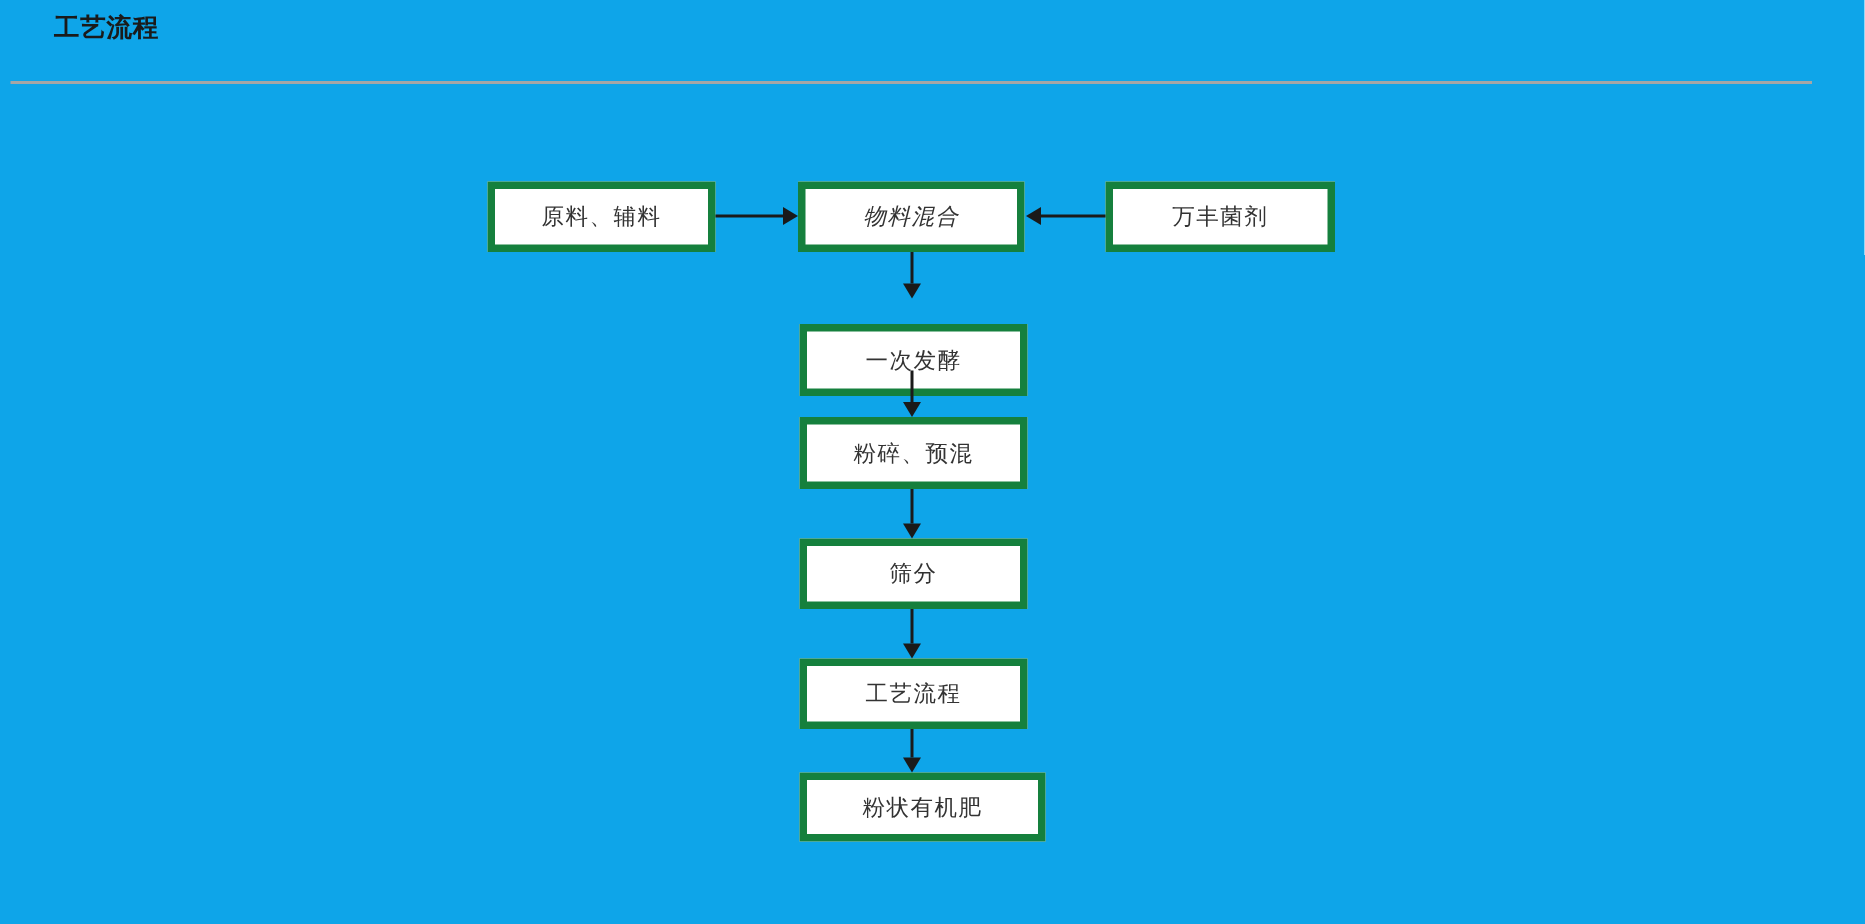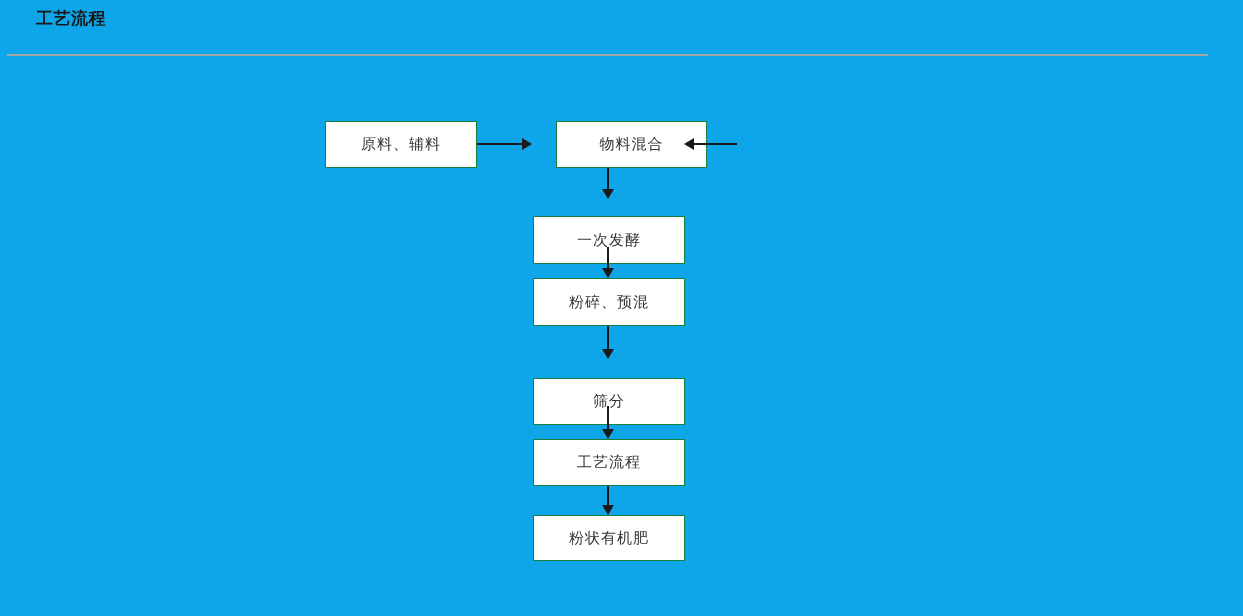--- a/index.html
+++ b/index.html
@@ -29,37 +29,37 @@
     position: absolute;
     left: 7px;
     top: 54px;
     width: 1201px;
     height: 2px;
     background: #a6a6a6;
   }
   .flow-node {
     position: absolute;
     box-sizing: border-box;
-    border: 1px solid #15803d;
+    border: 5px solid #15803d;
     background: #ffffff;
     display: flex;
     align-items: center;
     justify-content: center;
     font-size: 15px;
     color: #333333;
     letter-spacing: 1px;
   }
   #node-raw     { left: 325px; top: 121px; width: 152px; height: 47px; }
-  #node-mix     { left: 556px; top: 121px; width: 151px; height: 47px; }
+  #node-mix     { left: 532px; top: 121px; width: 151px; height: 47px; font-style: italic; }
   #node-agent   { left: 737px; top: 121px; width: 153px; height: 47px; }
   #node-ferment { left: 533px; top: 216px; width: 152px; height: 48px; }
   #node-crush   { left: 533px; top: 278px; width: 152px; height: 48px; }
-  #node-sieve   { left: 533px; top: 378px; width: 152px; height: 47px; }
+  #node-sieve   { left: 533px; top: 359px; width: 152px; height: 47px; }
   #node-pack    { left: 533px; top: 439px; width: 152px; height: 47px; }
-  #node-product { left: 533px; top: 515px; width: 152px; height: 46px; }
+  #node-product { left: 533px; top: 515px; width: 164px; height: 46px; }
 
   .hline {
     position: absolute;
     height: 2px;
     background: #1a1a1a;
   }
   .vline {
     position: absolute;
     width: 2px;
     background: #1a1a1a;
@@ -109,20 +109,23 @@
 
   <div class="page-title">工艺流程</div>
   <div class="divider"></div>
 
   <div class="flow-node" id="node-raw">
     <span>原料、辅料</span>
   </div>
   <div class="flow-node" id="node-mix">
     <span>物料混合</span>
   </div>
+  <div class="flow-node" id="node-agent">
+    <span>万丰菌剂</span>
+  </div>
   <div class="flow-node" id="node-ferment">
     <span>一次发酵</span>
   </div>
   <div class="flow-node" id="node-crush">
     <span>粉碎、预混</span>
   </div>
   <div class="flow-node" id="node-sieve">
     <span>筛分</span>
   </div>
   <div class="flow-node" id="node-pack">

